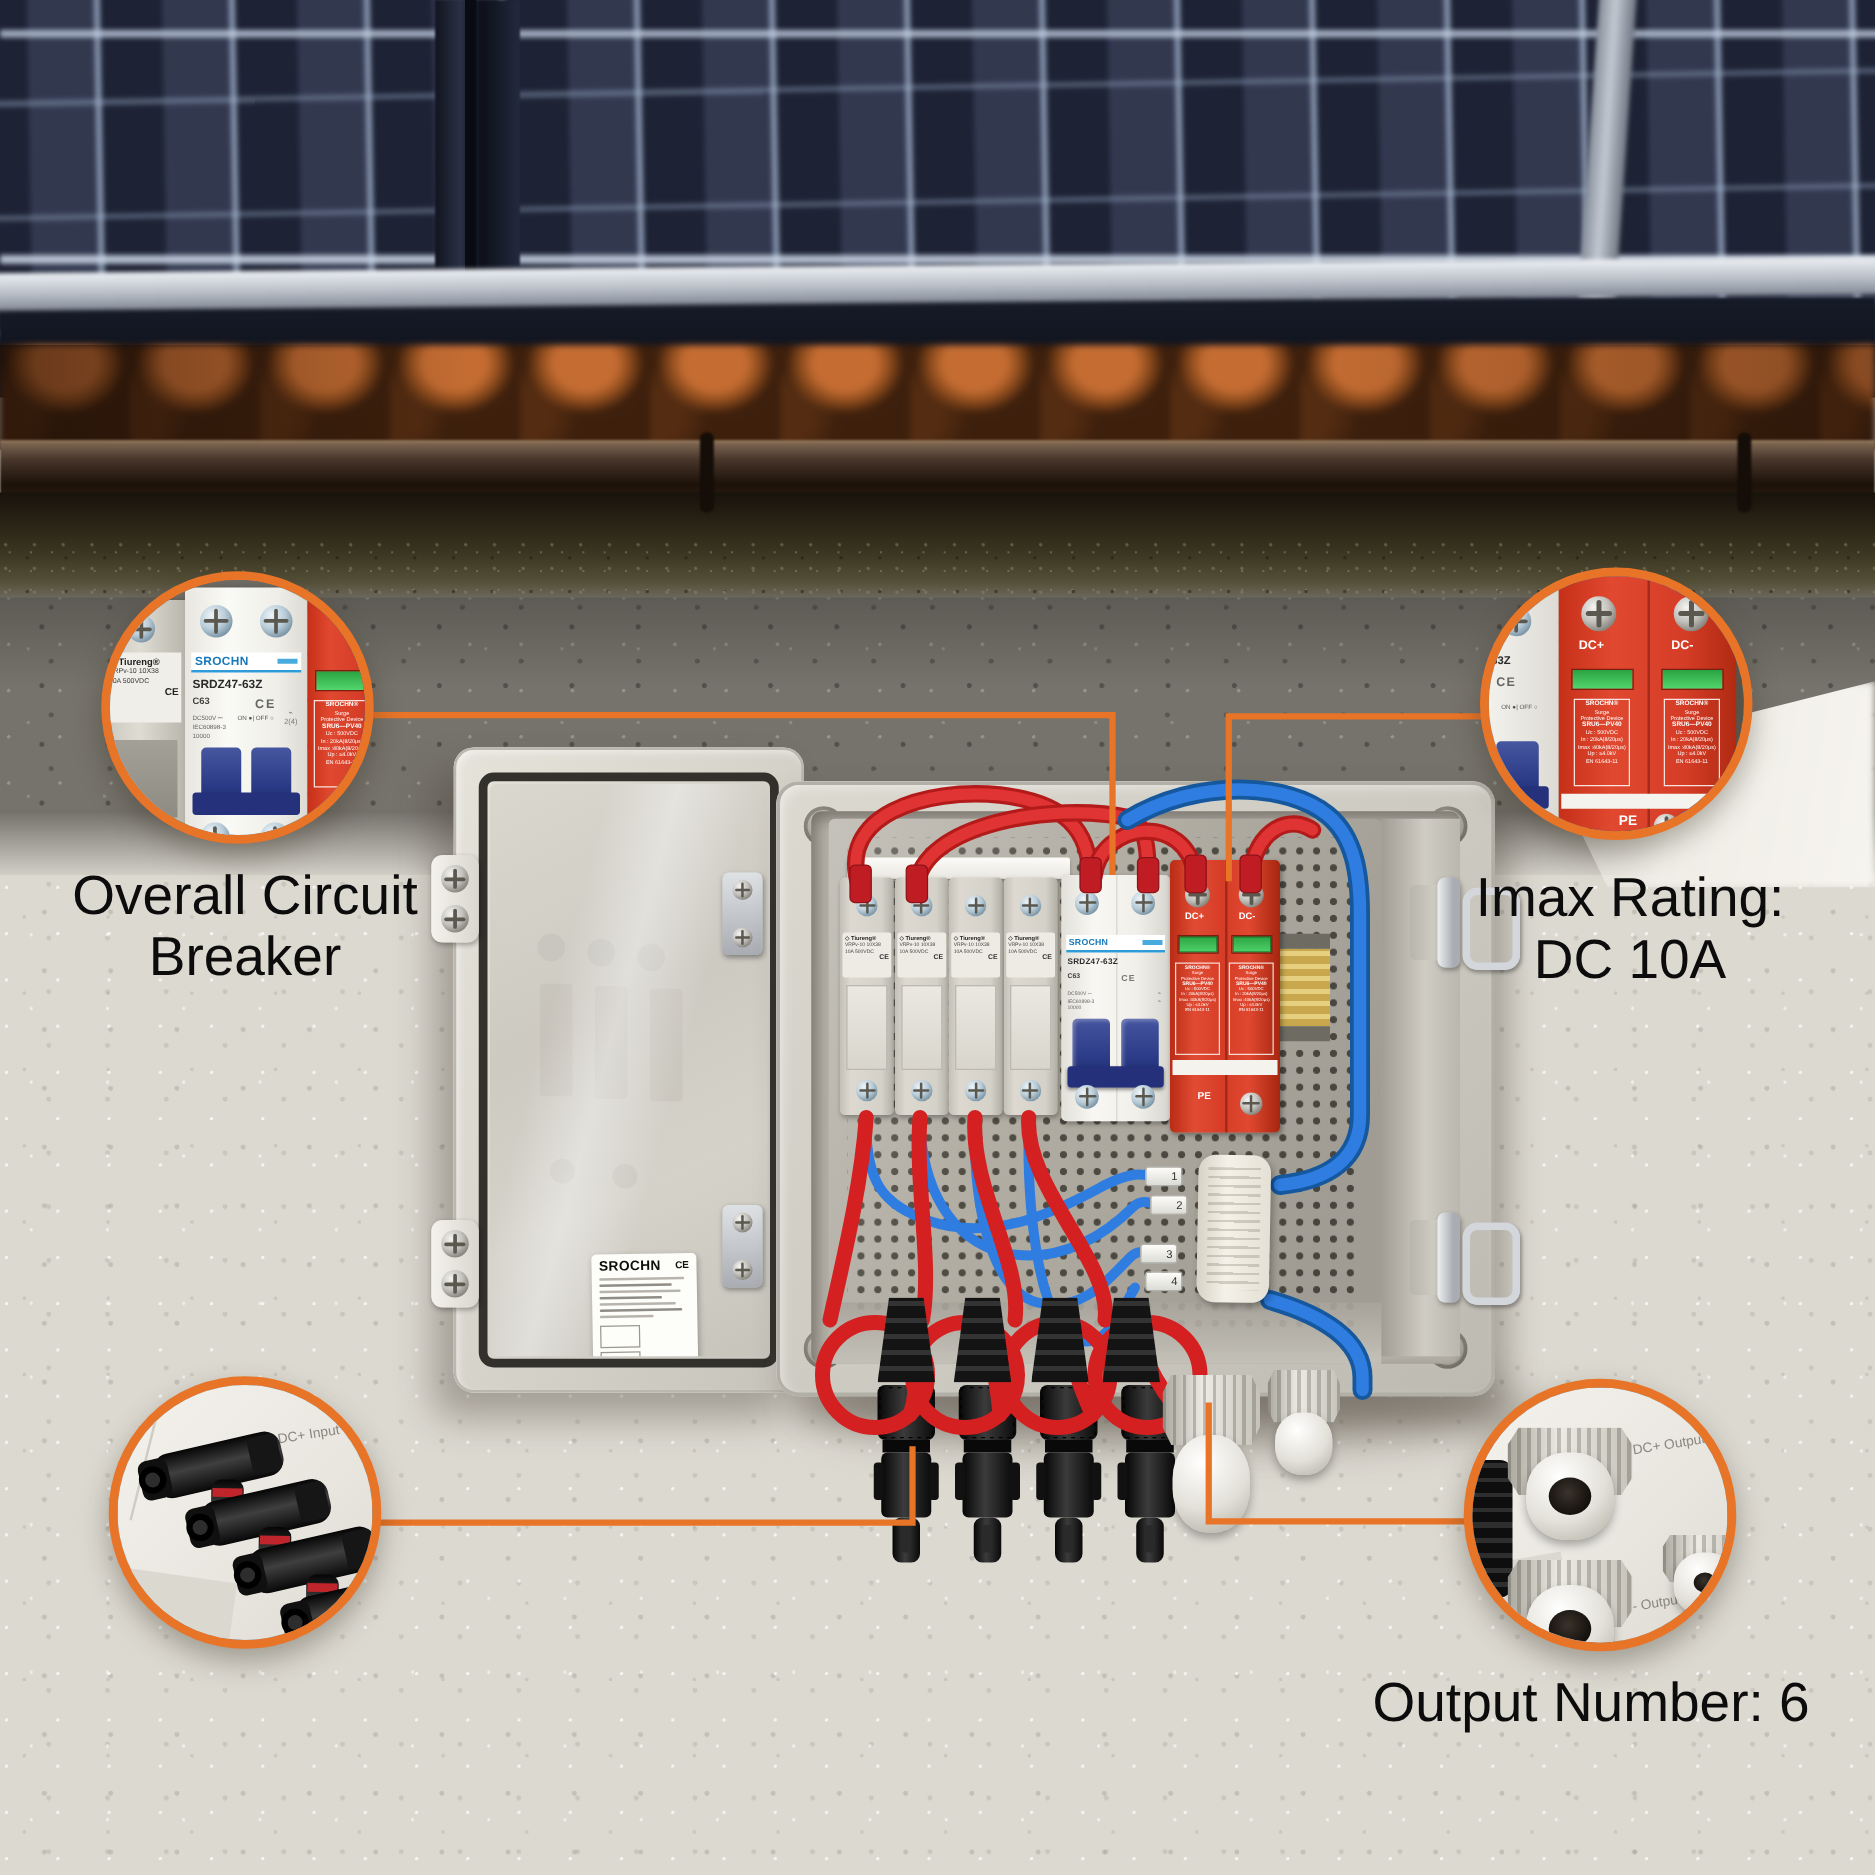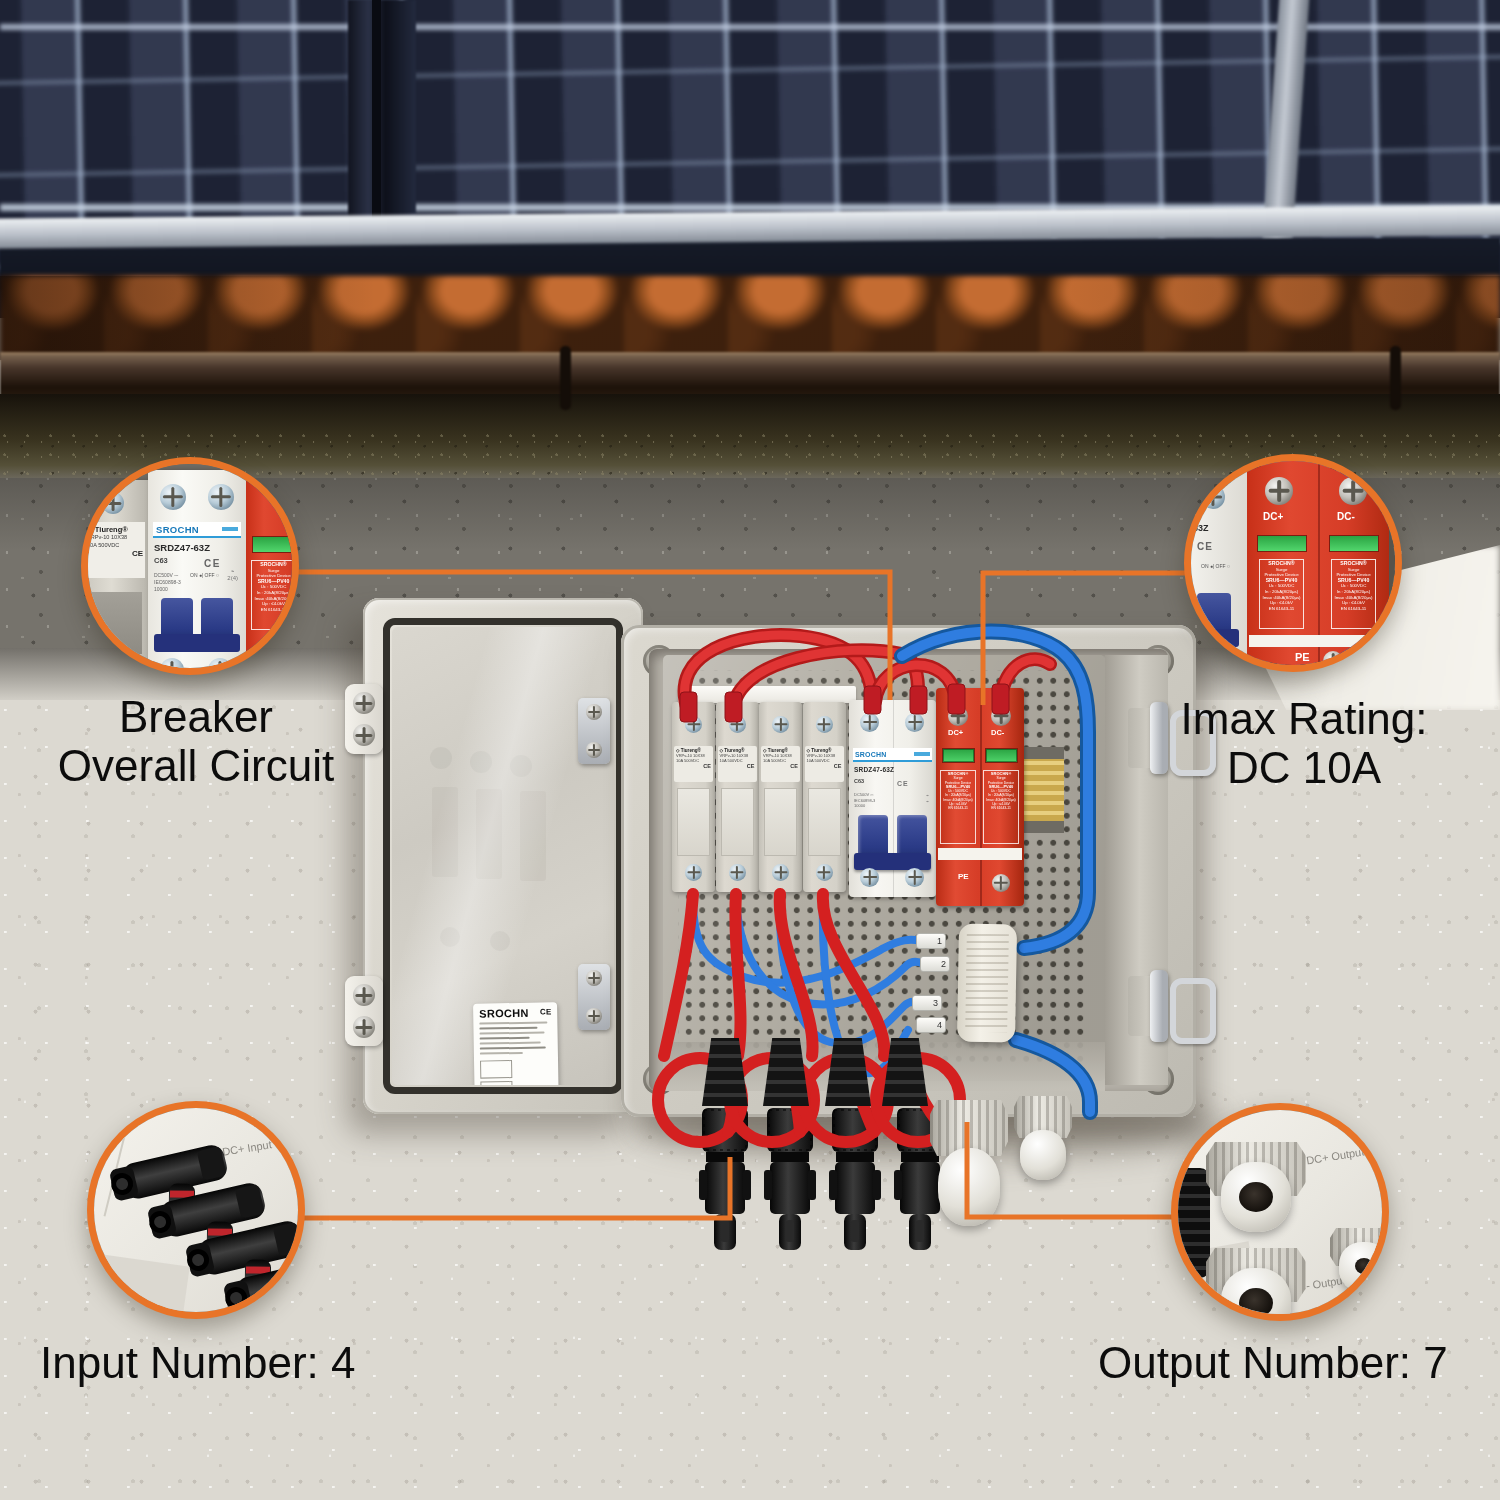--- a/index.html
+++ b/index.html
@@ -724,27 +724,24 @@
         <div class="g-ring" style="width:68px;height:38px;"></div>
         <div class="g-dome" style="width:50px;height:50px;margin-top:-24px;">
           <div style="position:absolute;left:16px;top:16px;width:18px;height:16px;border-radius:50%;background:radial-gradient(circle at 45% 40%, #3a332c, #14100c 70%);"></div>
         </div>
       </div>
     </div>
   </div>
 
 
   <div class="cap ctr" style="left:0px;top:692px;width:392px;">
+    <div>Overall Circuit</div>
     <div>Breaker</div>
-    <div>Overall Circuit</div>
   </div>
   <div class="cap ctr" style="left:1108px;top:694px;width:392px;">
     <div>Imax Rating:</div>
     <div>DC 10A</div>
   </div>
-  <div class="cap" style="left:40px;top:1338px;">
-    <span>Input Number: 4</span>
-  </div>
   <div class="cap" style="left:1098px;top:1338px;">
-    <span>Output Number: 7</span>
+    <span>Output Number: 6</span>
   </div>
 
 </div>
 
 </body></html>

